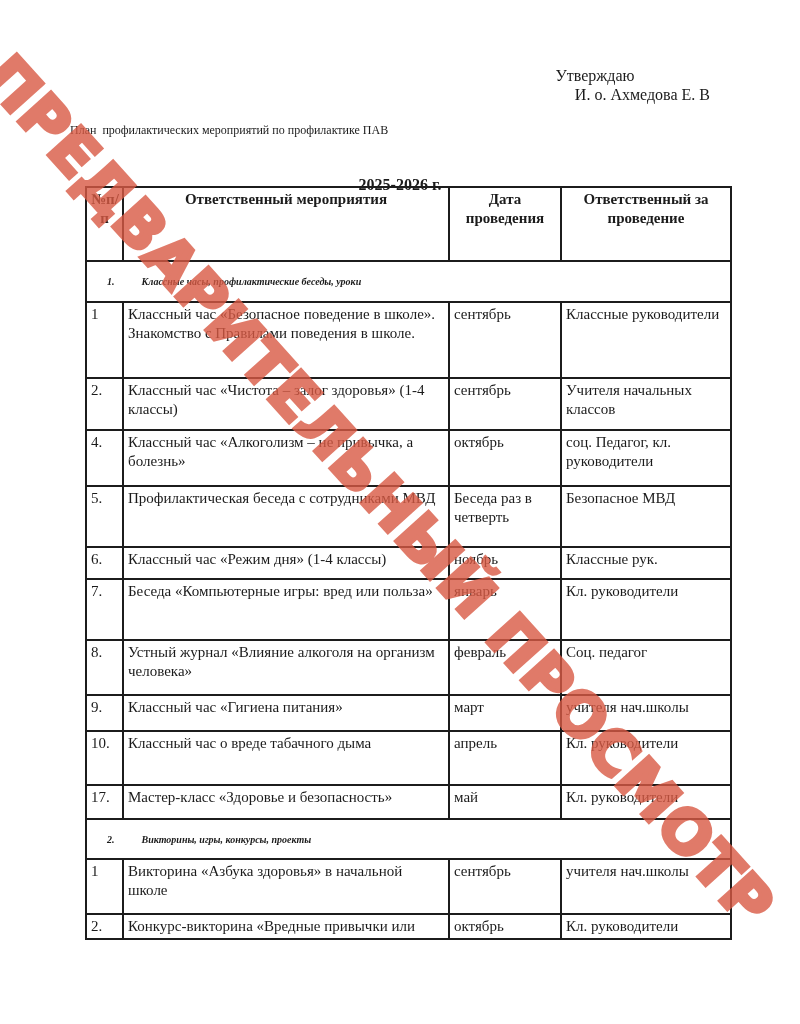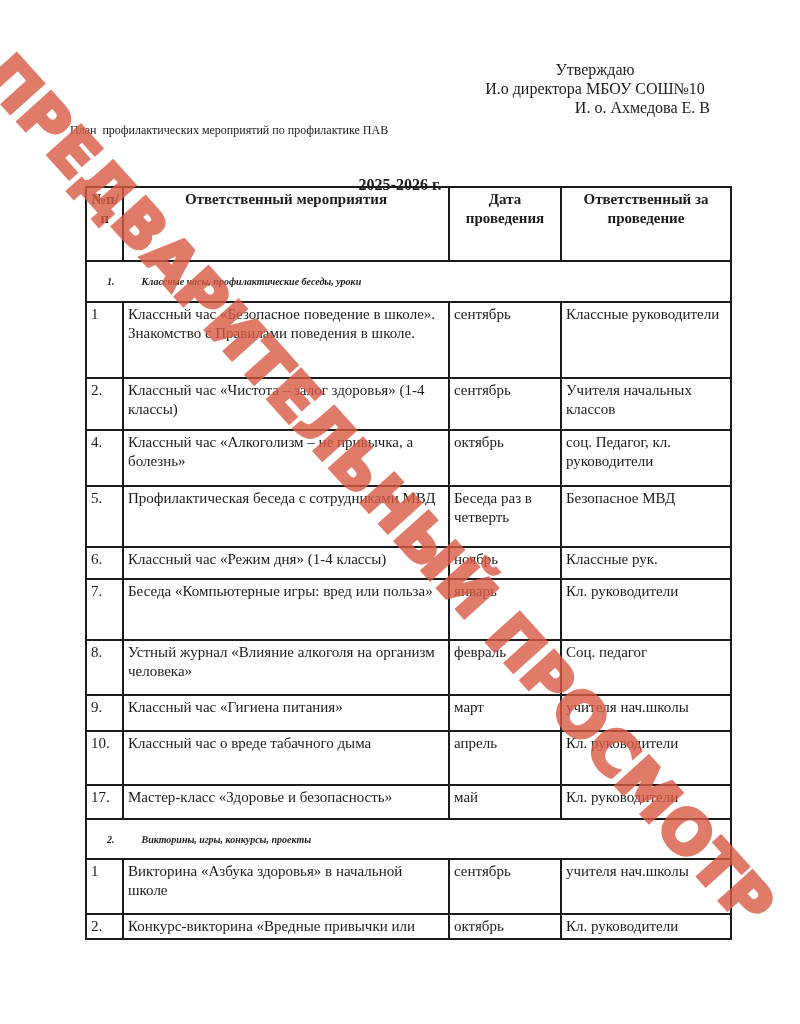--- a/index.html
+++ b/index.html
@@ -17,21 +17,21 @@
   }
   .page {
     position: relative;
     width: 800px;
     height: 1024px;
   }
 
   
   .approve-block {
     position: absolute;
-    top: 60px;
+    top: 66px;
     left: 478px;
     width: 234px;
     font-size: 16px;
     line-height: 19px;
   }
   .approve-line1 { text-align: center; }
   .approve-line2 { text-align: center; white-space: nowrap; }
   .approve-line3 { text-align: right; padding-right: 2px; }
 
   
@@ -115,21 +115,20 @@
     pointer-events: none;
   }
 </style>
 </head>
 <body>
 
 <div class="page">
 
   <div class="approve-block">
     <div class="approve-line1">Утверждаю</div>
-    <div class="approve-line2">И.о директора МБОУ СОШ№10</div>
     <div class="approve-line3">И. о. Ахмедова Е. В</div>
   </div>
 
   <div class="doc-title">План  профилактических мероприятий по профилактике ПАВ</div>
   <div class="doc-period">2025-2026 г.</div>
 
   <table class="plan">
     <colgroup>
       <col class="c-num">
         <col class="c-name">

